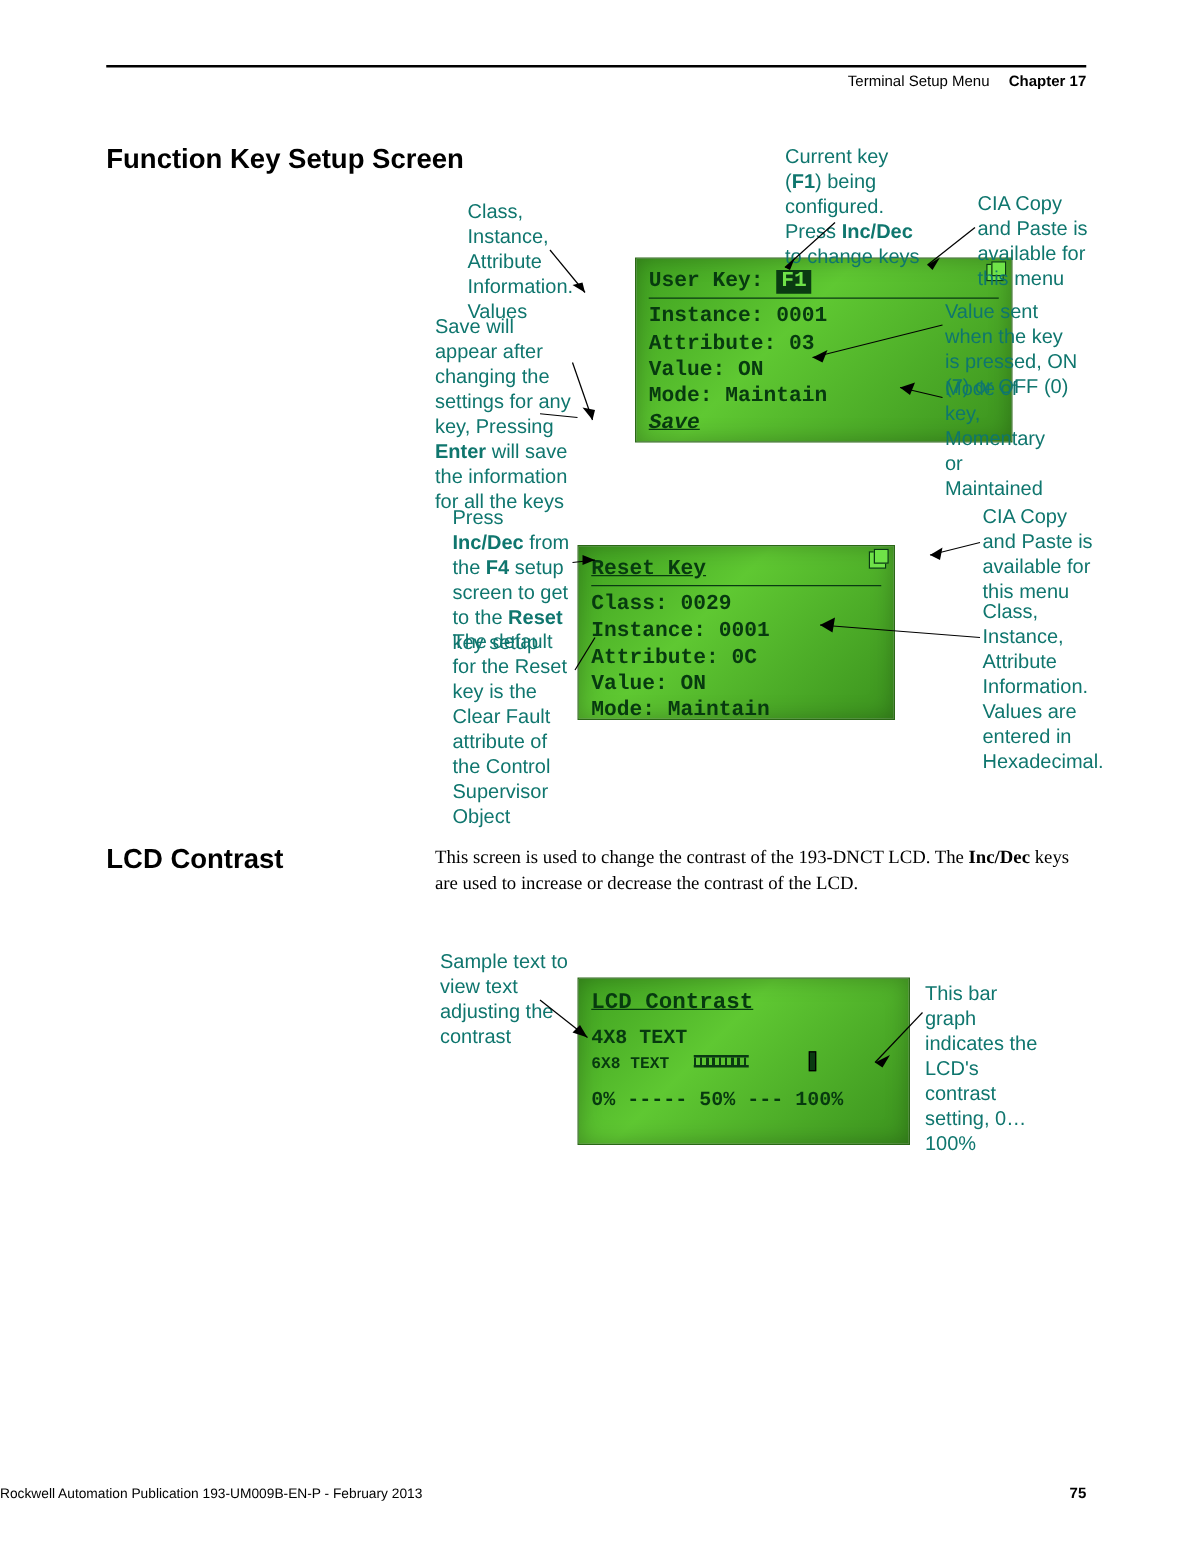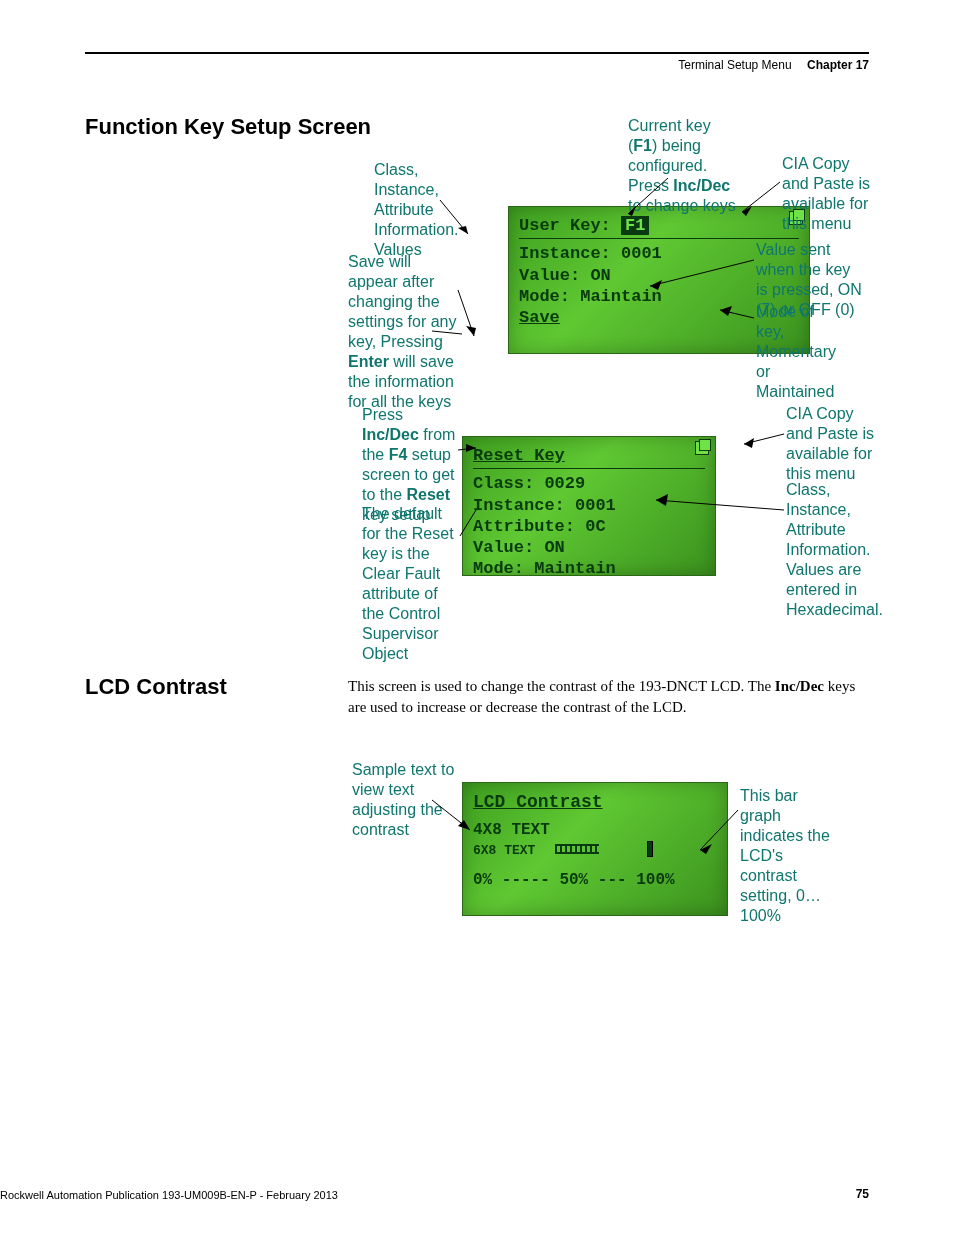--- a/index.html
+++ b/index.html
@@ -40,21 +40,21 @@
     box-shadow: inset 0 0 18px rgba(0,0,0,0.25);
     font-family: "Courier New", monospace;
     color: #073a0f;
     padding: 8px 10px;
     font-size: 17px;
     line-height: 1.25;
     font-weight: bold;
   }
   .lcd .hl { background: #0a3a12; color: #6fe248; padding: 0 4px; }
   .lcd .thinline { border-top: 1px solid #0a3a12; margin: 2px 0 4px 0; }
-  .lcd .save { text-decoration: underline; }
+  .lcd .save { text-decoration: underline; font-style: italic; }
   .lcd .copyicon {
     position: absolute; top: 4px; right: 6px;
     width: 14px; height: 14px; border: 1px solid #0a3a12;
     background: #6fe248;
   }
   .lcd .copyicon::after{
     content:""; position:absolute; top:-3px; left:3px; width:10px; height:10px;
     border:1px solid #0a3a12; background:#6fe248;
   }
   .callout {
@@ -105,20 +105,21 @@
 <div class="h1" style="top:114px;">Function Key Setup Screen</div>
 
 <div class="lcd" style="top:206px; left:476px; width:302px; height:148px;margin-left:32px;">
   <div class="copyicon"></div>
   <div>
     <span>User Key:</span>
     <span class="hl">F1</span>
   </div>
   <div class="thinline"></div>
   <div>Instance:  0001</div>
+  <div>Attribute:  03</div>
   <div>Value:   ON</div>
   <div>Mode:    Maintain</div>
   <div class="save uline">Save</div>
 </div>
 
 <div class="callout" style="top:116px; left:628px; width:110px;">Current key (<b>F1</b>) being configured. Press <b>Inc/Dec</b> to change keys</div>
 <div class="callout" style="top:154px; left:782px; width:90px;">CIA Copy and Paste is available for this menu</div>
 <div class="callout" style="top:240px; left:756px; width:110px;">Value sent when the key is pressed, ON (7) or OFF (0)</div>
 <div class="callout" style="top:302px; left:756px; width:90px;">Mode of key, Momentary or Maintained</div>
 <div class="callout" style="top:160px; left:352px; width:100px;margin-left:22px;">Class, Instance, Attribute Information. Values</div>

